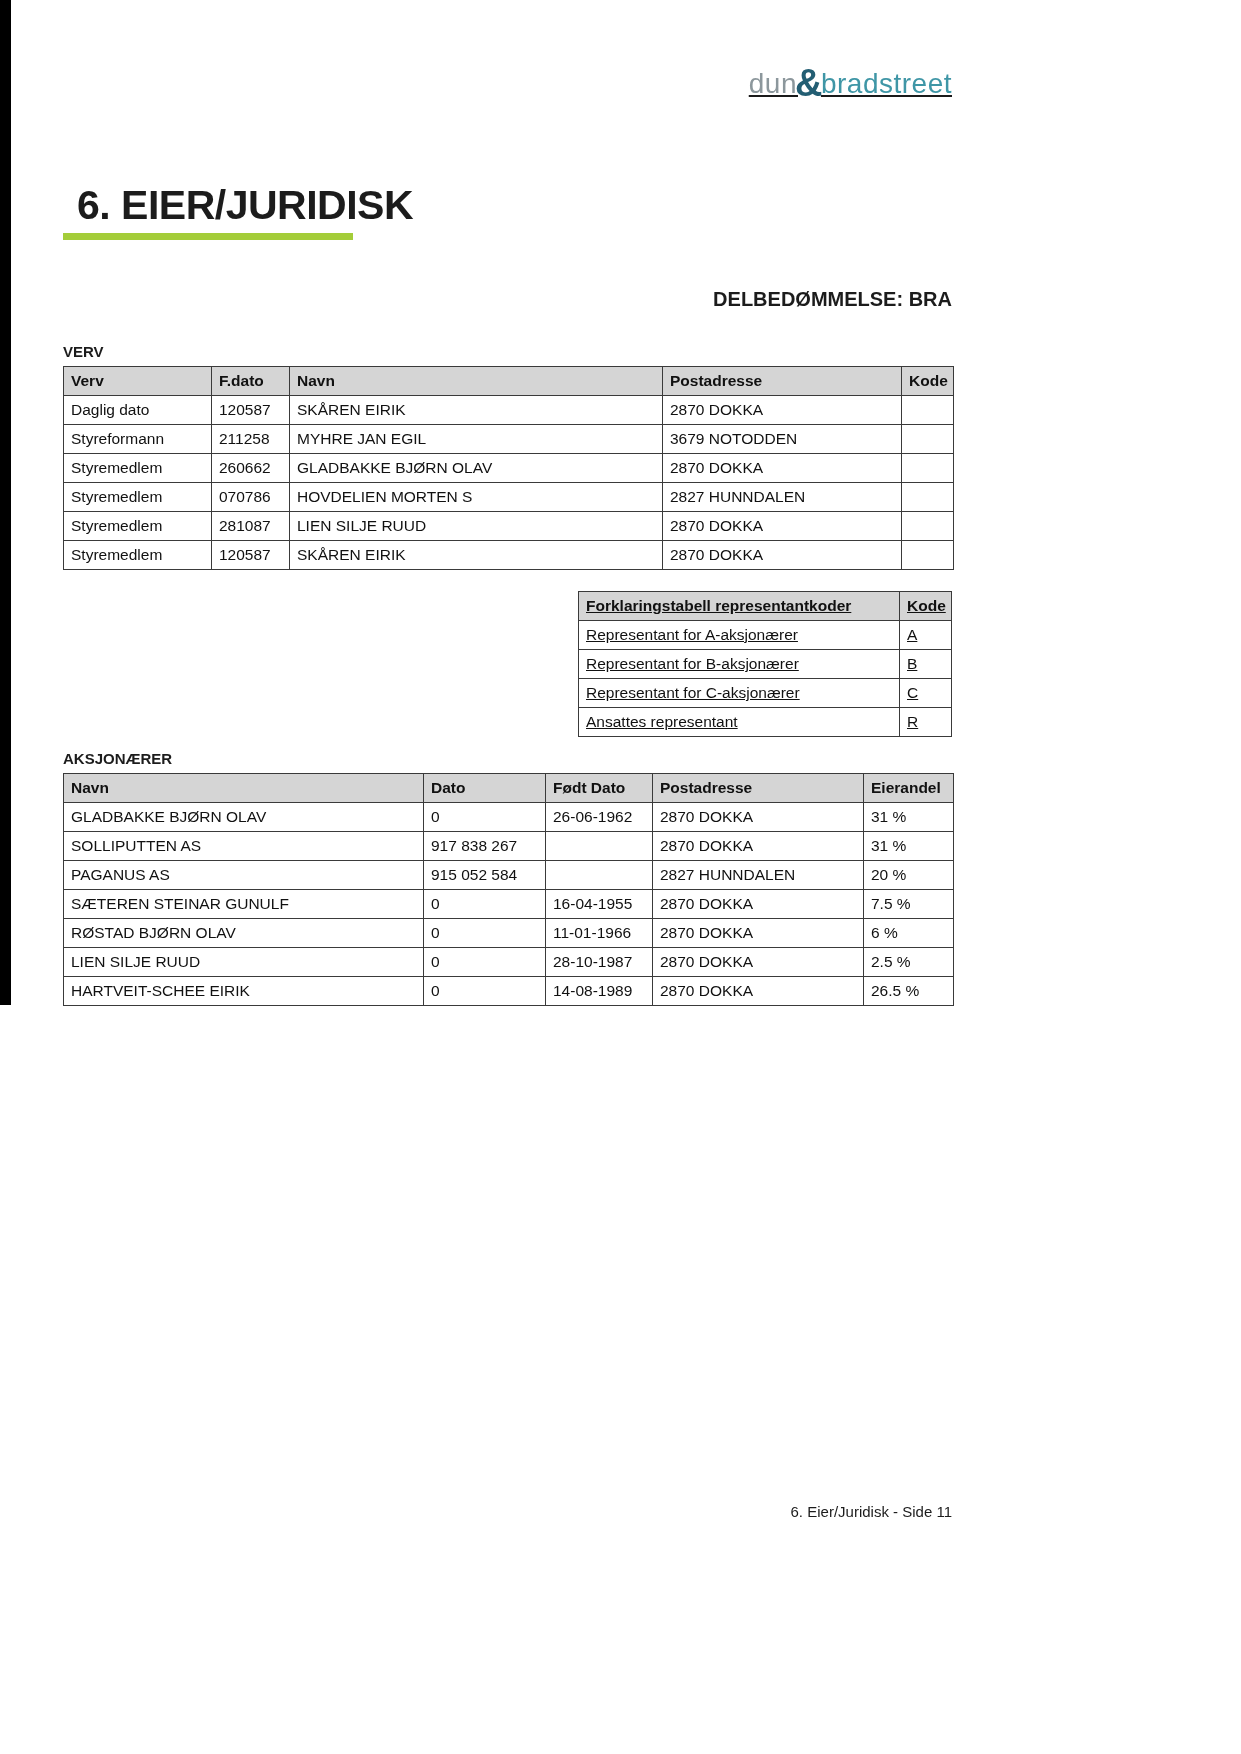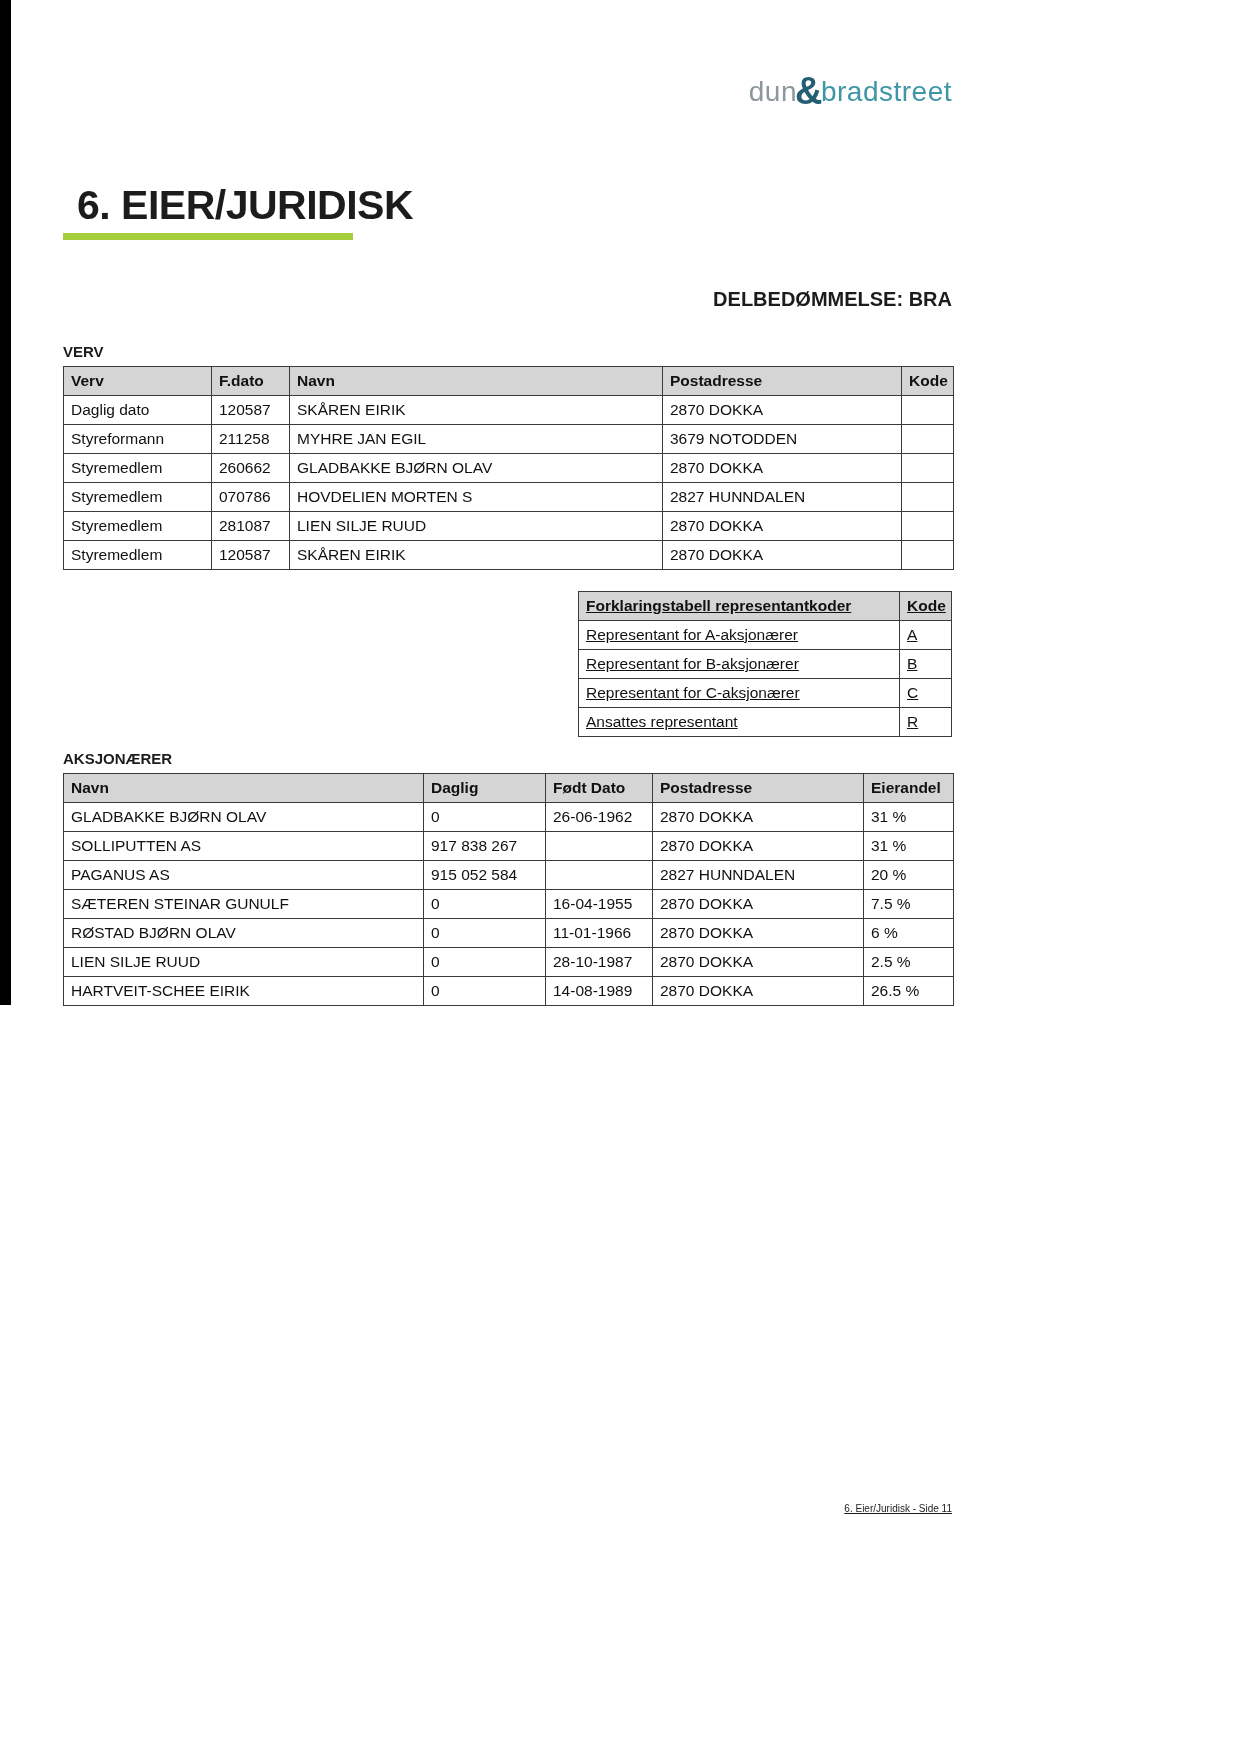--- a/index.html
+++ b/index.html
@@ -19,26 +19,27 @@
   .left-bar {
     position: absolute;
     left: 0;
     top: 0;
     width: 11px;
     height: 1005px;
     background: #000000;
   }
   .logo {
     position: absolute;
-    top: 68px;
+    top: 60px;
     right: 289px;
     white-space: nowrap;
     font-size: 28px;
     letter-spacing: 0.5px;
     line-height: 40px;
+    text-decoration: underline;
   }
   .logo .logo-dun   { color: var(--logo-gray, #8c979c); }
   .logo .logo-amp   { color: var(--logo-amp, #235e73); font-size: 38px; font-weight: bold; position: relative; top: 3px; margin: 0 -2px; }
   .logo .logo-brad  { color: var(--logo-teal, #3f96a6); }
   .page-title {
     position: absolute;
     left: 63px;
     top: 168px;
     margin: 14px;
     font-size: 41px;
@@ -105,23 +106,22 @@
   }
   table.aksj-table {
     left: 63px;
     top: 773px;
     width: 890px;
   }
   .page-footer {
     position: absolute;
     top: 1503px;
     right: 289px;
-    font-size: 10px;
+    font-size: 15px;
     color: #1c1c1c;
-    text-decoration: underline;
   }
 </style>
 </head>
 <body>
 
 <div class="page">
 
   <div class="left-bar"></div>
 
   <div class="logo">
@@ -236,21 +236,21 @@
     <colgroup>
       <col style="width:360px">
       <col style="width:122px">
       <col style="width:107px">
       <col style="width:211px">
       <col style="width:90px">
     </colgroup>
   <thead>
         <tr>
           <th>Navn</th>
-          <th>Daglig</th>
+          <th>Dato</th>
           <th>Født Dato</th>
           <th>Postadresse</th>
           <th>Eierandel</th>
         </tr>
       </thead>
       <tbody>
         <tr>
           <td>GLADBAKKE BJØRN OLAV</td>
           <td>0</td>
           <td>26-06-1962</td>

